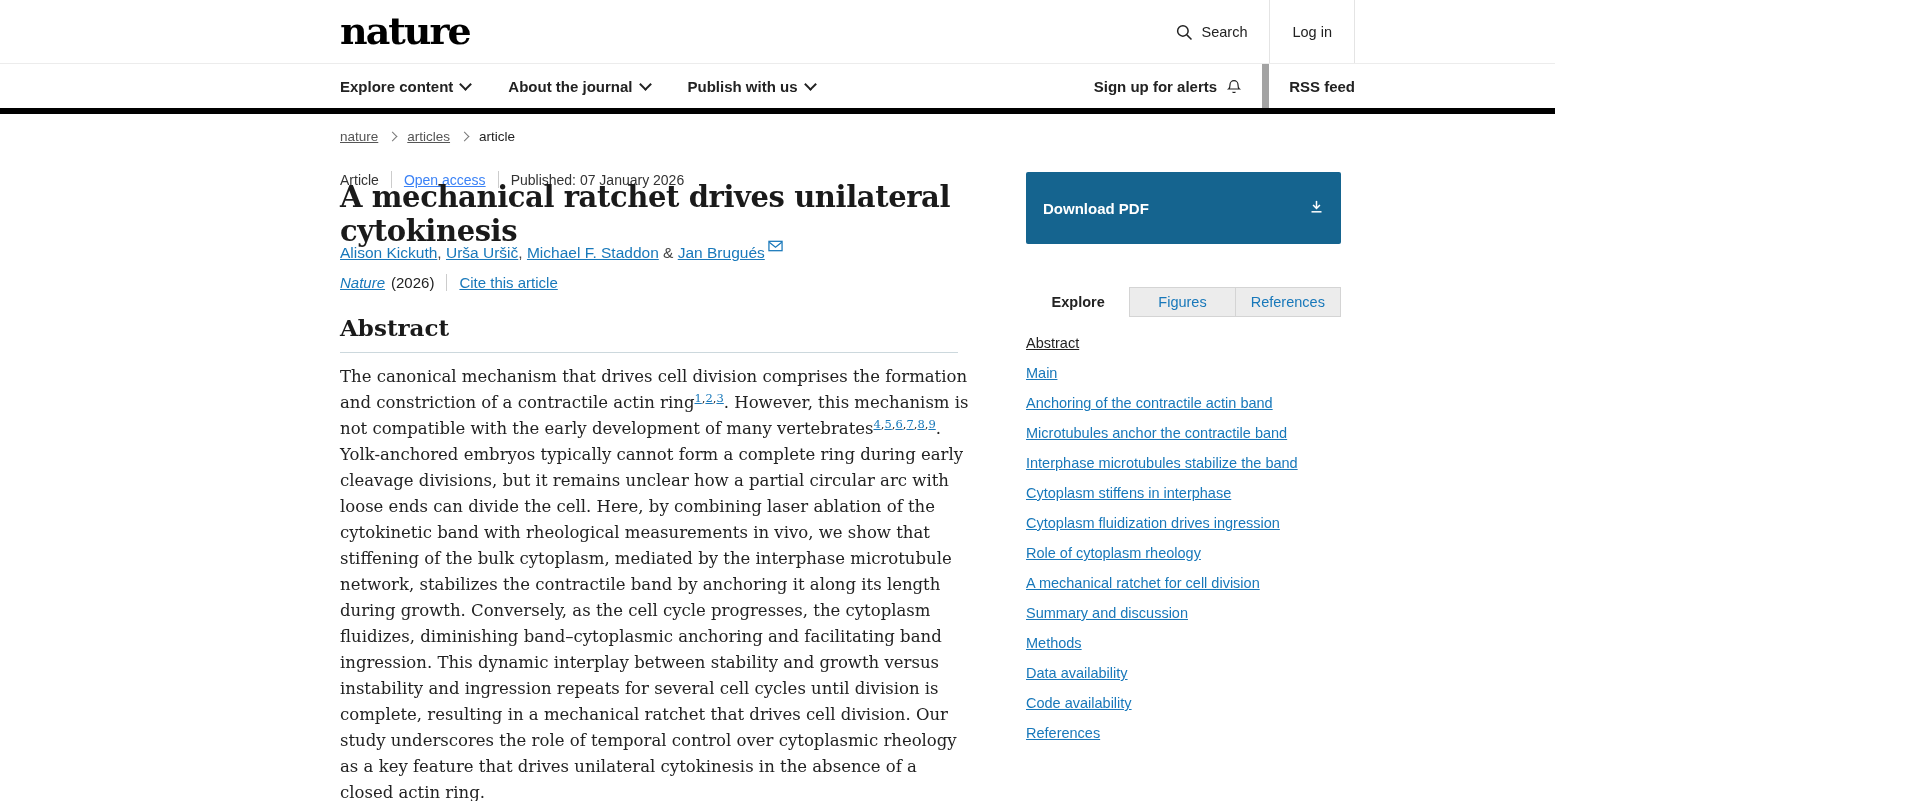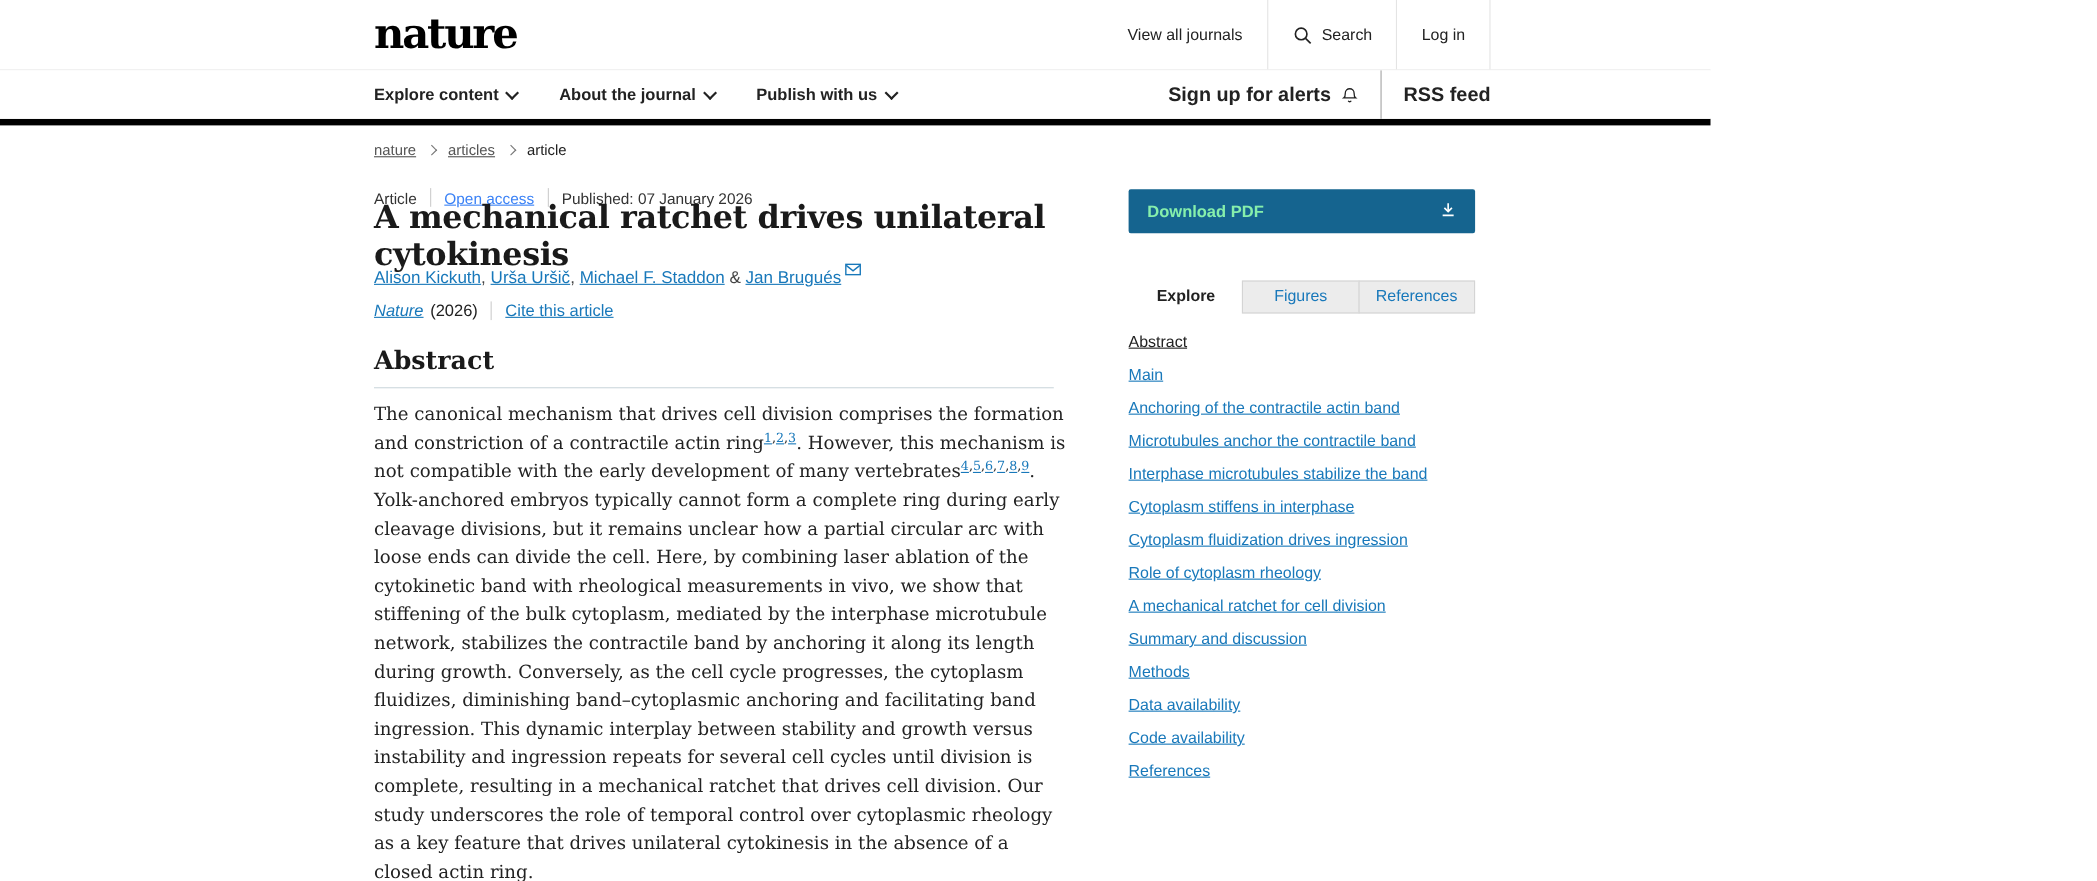--- a/index.html
+++ b/index.html
@@ -20,22 +20,22 @@
   .util{display:flex;align-items:center;gap:9px;padding:0 22px;border-left:1px solid #e4e4e4;cursor:pointer;}
   .util:first-child{border-left:none;}
   .util:last-child{border-right:1px solid #e4e4e4;}
 
   .nav-row{position:relative;height:44px;background:#fff;}
   .nav-left{position:absolute;left:340px;top:0;height:44px;display:flex;gap:38px;align-items:center;}
   .nav-item{display:flex;align-items:center;gap:8px;font-weight:bold;font-size:15px;cursor:pointer;}
   .chev-down{width:7px;height:7px;border-right:2px solid #222;border-bottom:2px solid #222;
     transform:rotate(45deg);margin-top:-4px;display:inline-block;}
   .nav-right{position:absolute;right:200px;top:0;height:44px;display:flex;align-items:stretch;}
-  .nav-right .cell{display:flex;align-items:center;gap:9px;padding:0 20px;font-weight:bold;font-size:18px;cursor:pointer;}
-  .nav-right .cell + .cell{border-left:1px solid #a3a3a3;}
+  .nav-right .cell{display:flex;align-items:center;gap:9px;padding:0 20px;font-weight:bold;font-size:15px;cursor:pointer;}
+  .nav-right .cell + .cell{border-left:7px solid #a3a3a3;}
   .nav-right .cell:last-child{padding-right:0;}
 
   .black-bar{height:6px;background:#000;}
 
   
   .breadcrumb{position:absolute;left:340px;top:129px;display:flex;align-items:center;gap:11px;font-size:13.5px;color:#555;}
   .crumb-link{color:#555;text-decoration:underline;cursor:pointer;}
   .crumb-current{color:#222;}
   .crumb-sep{width:6px;height:6px;border-right:1.6px solid #777;border-top:1.6px solid #777;
     transform:rotate(45deg);display:inline-block;}
@@ -64,45 +64,42 @@
   .abstract-body{
     position:absolute;left:340px;top:364px;width:632px;
     font-family:"DejaVu Serif",serif;font-size:16.5px;line-height:26px;color:#222;
   }
   .abstract-body sup{font-size:11.5px;line-height:0;}
   .ref-link{color:#1878ba;text-decoration:underline;cursor:pointer;}
 
   
   .sidebar{position:absolute;left:1026px;top:172px;width:315px;}
   .dl-btn{
-    height:40px;background:#15648f;border-radius:2px;color:#86efac;
+    height:40px;background:#15648f;border-radius:2px;color:#ffffff;
     display:flex;align-items:center;justify-content:space-between;
-    padding:0 17px;font-weight:bold;font-size:15px;cursor:pointer;
+    padding:16px 17px;font-weight:bold;font-size:15px;cursor:pointer;
   }
   .tabs{display:flex;height:30px;margin-top:43px;font-size:14.5px;}
   .tab{flex:1;display:flex;align-items:center;justify-content:center;
     background:#ececec;border:1px solid #d4d4d4;color:#1878ba;cursor:pointer;}
   .tab:not(:first-child){margin-left:-1px;}
   .tab.active{background:#fff;border:none;color:#222;font-weight:bold;}
   .toc{margin-top:18px;}
   .toc-link{display:block;width:max-content;max-width:315px;margin-bottom:14px;
     font-size:14.5px;color:#1878ba;text-decoration:underline;cursor:pointer;}
   .toc-link.active{color:#222;}
 </style>
 </head>
 <body>
 
 <div class="site">
 
   <div class="header-top">
     <div class="logo">nature</div>
     <div class="utilities">
-        <div class="util">
-          <span>View all journals</span>
-        </div>
         <div class="util">
           <svg width="18" height="18" viewBox="0 0 24 24" fill="none" stroke="#222" stroke-width="2">
             <circle cx="10.5" cy="10.5" r="7"></circle>
             <line x1="15.8" y1="15.8" x2="22" y2="22"></line>
           </svg>
           <span>Search</span>
         </div>
         <div class="util">
           <span>Log in</span>
         </div>

